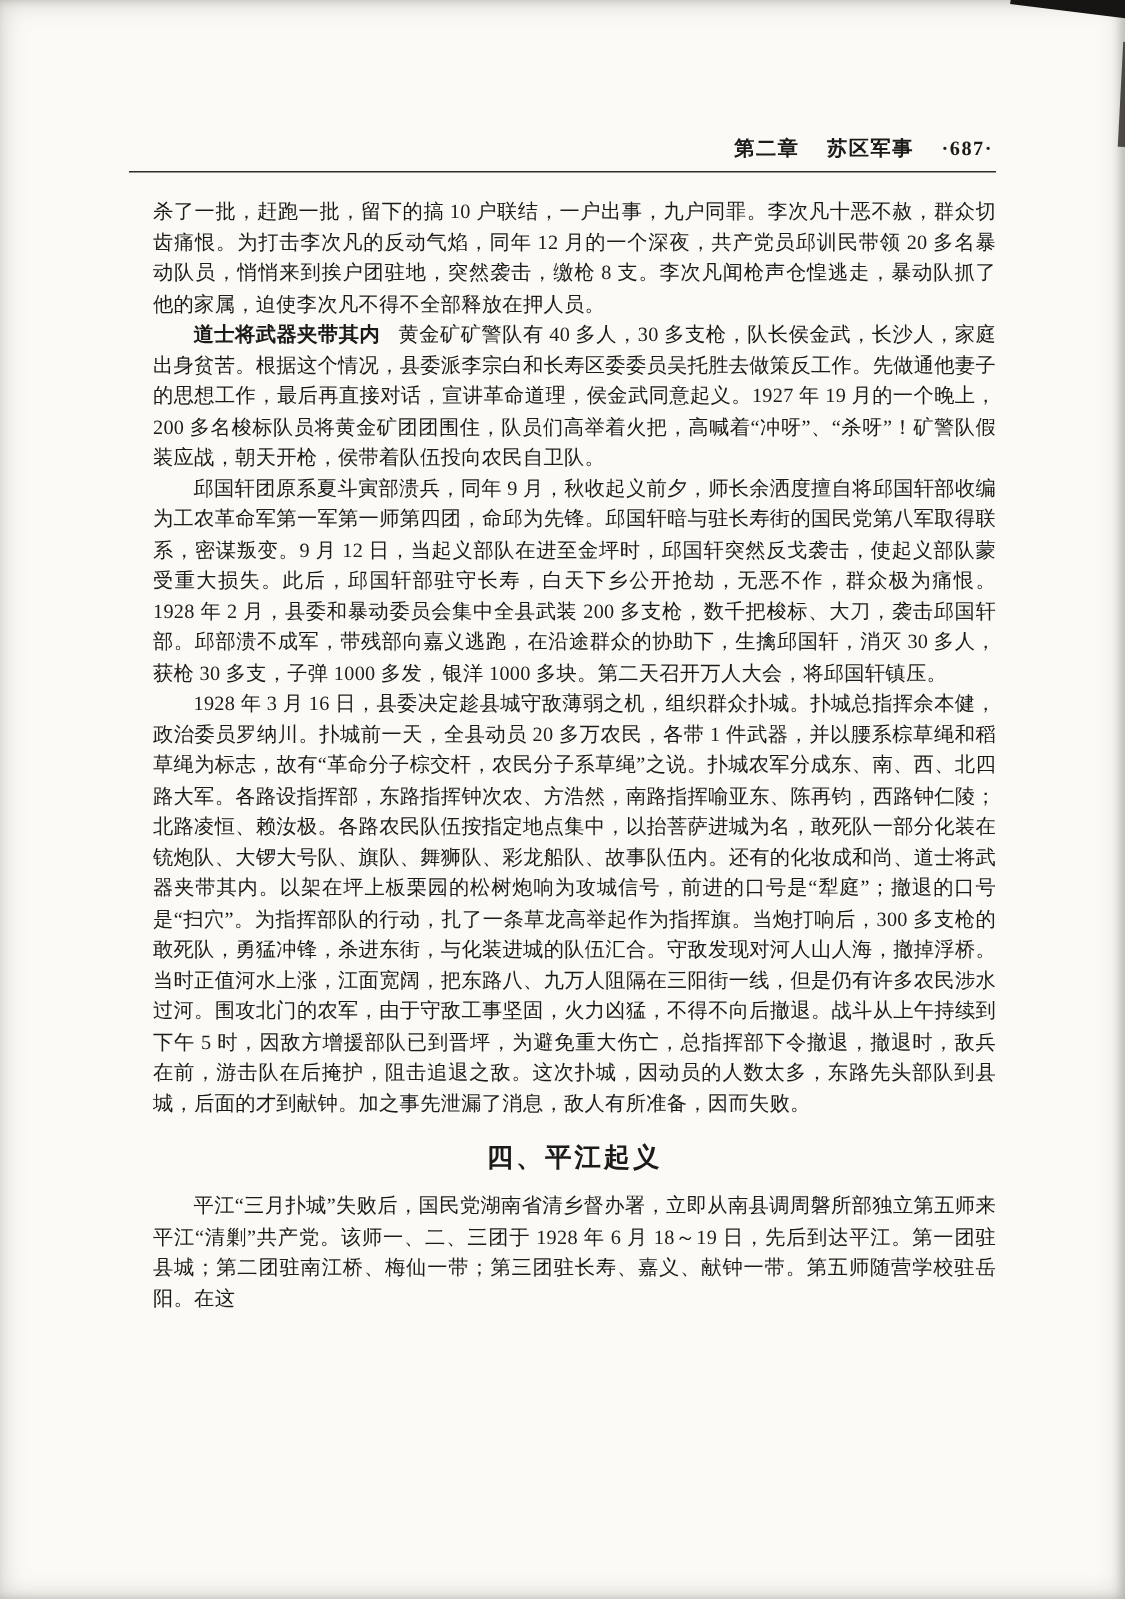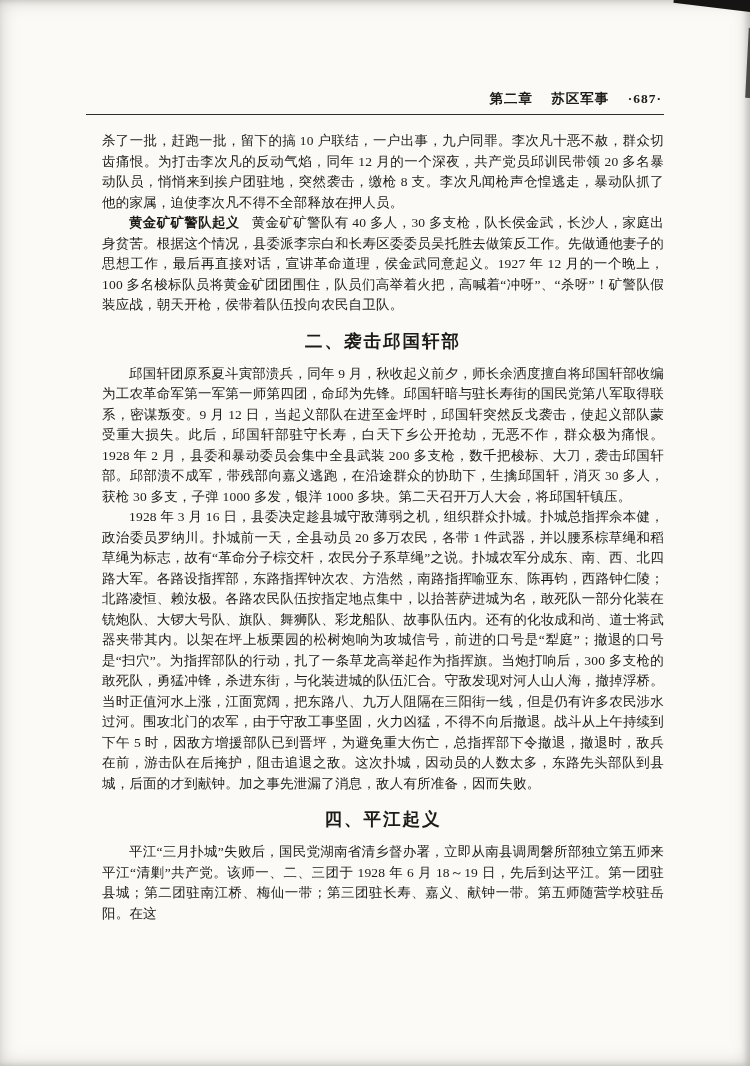--- a/index.html
+++ b/index.html
@@ -91,23 +91,22 @@
       <span>第二章</span>
       <span>苏区军事</span>
       <span>·687·</span>
     </div>
     <hr class="head-rule">
 
     <div class="body-text">
 
       <p class="para no-indent">杀了一批，赶跑一批，留下的搞 10 户联结，一户出事，九户同罪。李次凡十恶不赦，群众切齿痛恨。为打击李次凡的反动气焰，同年 12 月的一个深夜，共产党员邱训民带领 20 多名暴动队员，悄悄来到挨户团驻地，突然袭击，缴枪 8 支。李次凡闻枪声仓惶逃走，暴动队抓了他的家属，迫使李次凡不得不全部释放在押人员。</p>
 
-      <p class="para"><span class="inline-heading">黄金矿矿警队起义</span><span>黄金矿矿警队有 40 多人，30 多支枪，队长侯金武，长沙人，家庭出身贫苦。根据这个情况，县委派李宗白和长寿区委委员吴托胜去做策反工作。先做通他妻子的思想工作，最后再直接对话，宣讲革命道理，侯金武同意起义。1927 年 12 月的一个晚上，100 多名梭标队员将黄金矿团团围住，队员们高举着火把，高喊着“冲呀”、“杀呀”！矿警队假装应战，朝天开枪，侯带着队伍投向农民自卫队。</span></p>
+      <p class="para"><span class="inline-heading">道士将武器夹带其内</span><span>黄金矿矿警队有 40 多人，30 多支枪，队长侯金武，长沙人，家庭出身贫苦。根据这个情况，县委派李宗白和长寿区委委员吴托胜去做策反工作。先做通他妻子的思想工作，最后再直接对话，宣讲革命道理，侯金武同意起义。1927 年 19 月的一个晚上，200 多名梭标队员将黄金矿团团围住，队员们高举着火把，高喊着“冲呀”、“杀呀”！矿警队假装应战，朝天开枪，侯带着队伍投向农民自卫队。</span></p>
 
-      <h2 class="section-heading">二、袭击邱国轩部</h2>
 
       <p class="para">邱国轩团原系夏斗寅部溃兵，同年 9 月，秋收起义前夕，师长余洒度擅自将邱国轩部收编为工农革命军第一军第一师第四团，命邱为先锋。邱国轩暗与驻长寿街的国民党第八军取得联系，密谋叛变。9 月 12 日，当起义部队在进至金坪时，邱国轩突然反戈袭击，使起义部队蒙受重大损失。此后，邱国轩部驻守长寿，白天下乡公开抢劫，无恶不作，群众极为痛恨。1928 年 2 月，县委和暴动委员会集中全县武装 200 多支枪，数千把梭标、大刀，袭击邱国轩部。邱部溃不成军，带残部向嘉义逃跑，在沿途群众的协助下，生擒邱国轩，消灭 30 多人，获枪 30 多支，子弹 1000 多发，银洋 1000 多块。第二天召开万人大会，将邱国轩镇压。</p>
 
 
       <p class="para">1928 年 3 月 16 日，县委决定趁县城守敌薄弱之机，组织群众扑城。扑城总指挥佘本健，政治委员罗纳川。扑城前一天，全县动员 20 多万农民，各带 1 件武器，并以腰系棕草绳和稻草绳为标志，故有“革命分子棕交杆，农民分子系草绳”之说。扑城农军分成东、南、西、北四路大军。各路设指挥部，东路指挥钟次农、方浩然，南路指挥喻亚东、陈再钧，西路钟仁陵；北路凌恒、赖汝极。各路农民队伍按指定地点集中，以抬菩萨进城为名，敢死队一部分化装在铳炮队、大锣大号队、旗队、舞狮队、彩龙船队、故事队伍内。还有的化妆成和尚、道士将武器夹带其内。以架在坪上板栗园的松树炮响为攻城信号，前进的口号是“犁庭”；撤退的口号是“扫穴”。为指挥部队的行动，扎了一条草龙高举起作为指挥旗。当炮打响后，300 多支枪的敢死队，勇猛冲锋，杀进东街，与化装进城的队伍汇合。守敌发现对河人山人海，撤掉浮桥。当时正值河水上涨，江面宽阔，把东路八、九万人阻隔在三阳街一线，但是仍有许多农民涉水过河。围攻北门的农军，由于守敌工事坚固，火力凶猛，不得不向后撤退。战斗从上午持续到下午 5 时，因敌方增援部队已到晋坪，为避免重大伤亡，总指挥部下令撤退，撤退时，敌兵在前，游击队在后掩护，阻击追退之敌。这次扑城，因动员的人数太多，东路先头部队到县城，后面的才到献钟。加之事先泄漏了消息，敌人有所准备，因而失败。</p>
 
       <h2 class="section-heading">四、平江起义</h2>
 
       <p class="para">平江“三月扑城”失败后，国民党湖南省清乡督办署，立即从南县调周磐所部独立第五师来平江“清剿”共产党。该师一、二、三团于 1928 年 6 月 18～19 日，先后到达平江。第一团驻县城；第二团驻南江桥、梅仙一带；第三团驻长寿、嘉义、献钟一带。第五师随营学校驻岳阳。在这</p>
 

